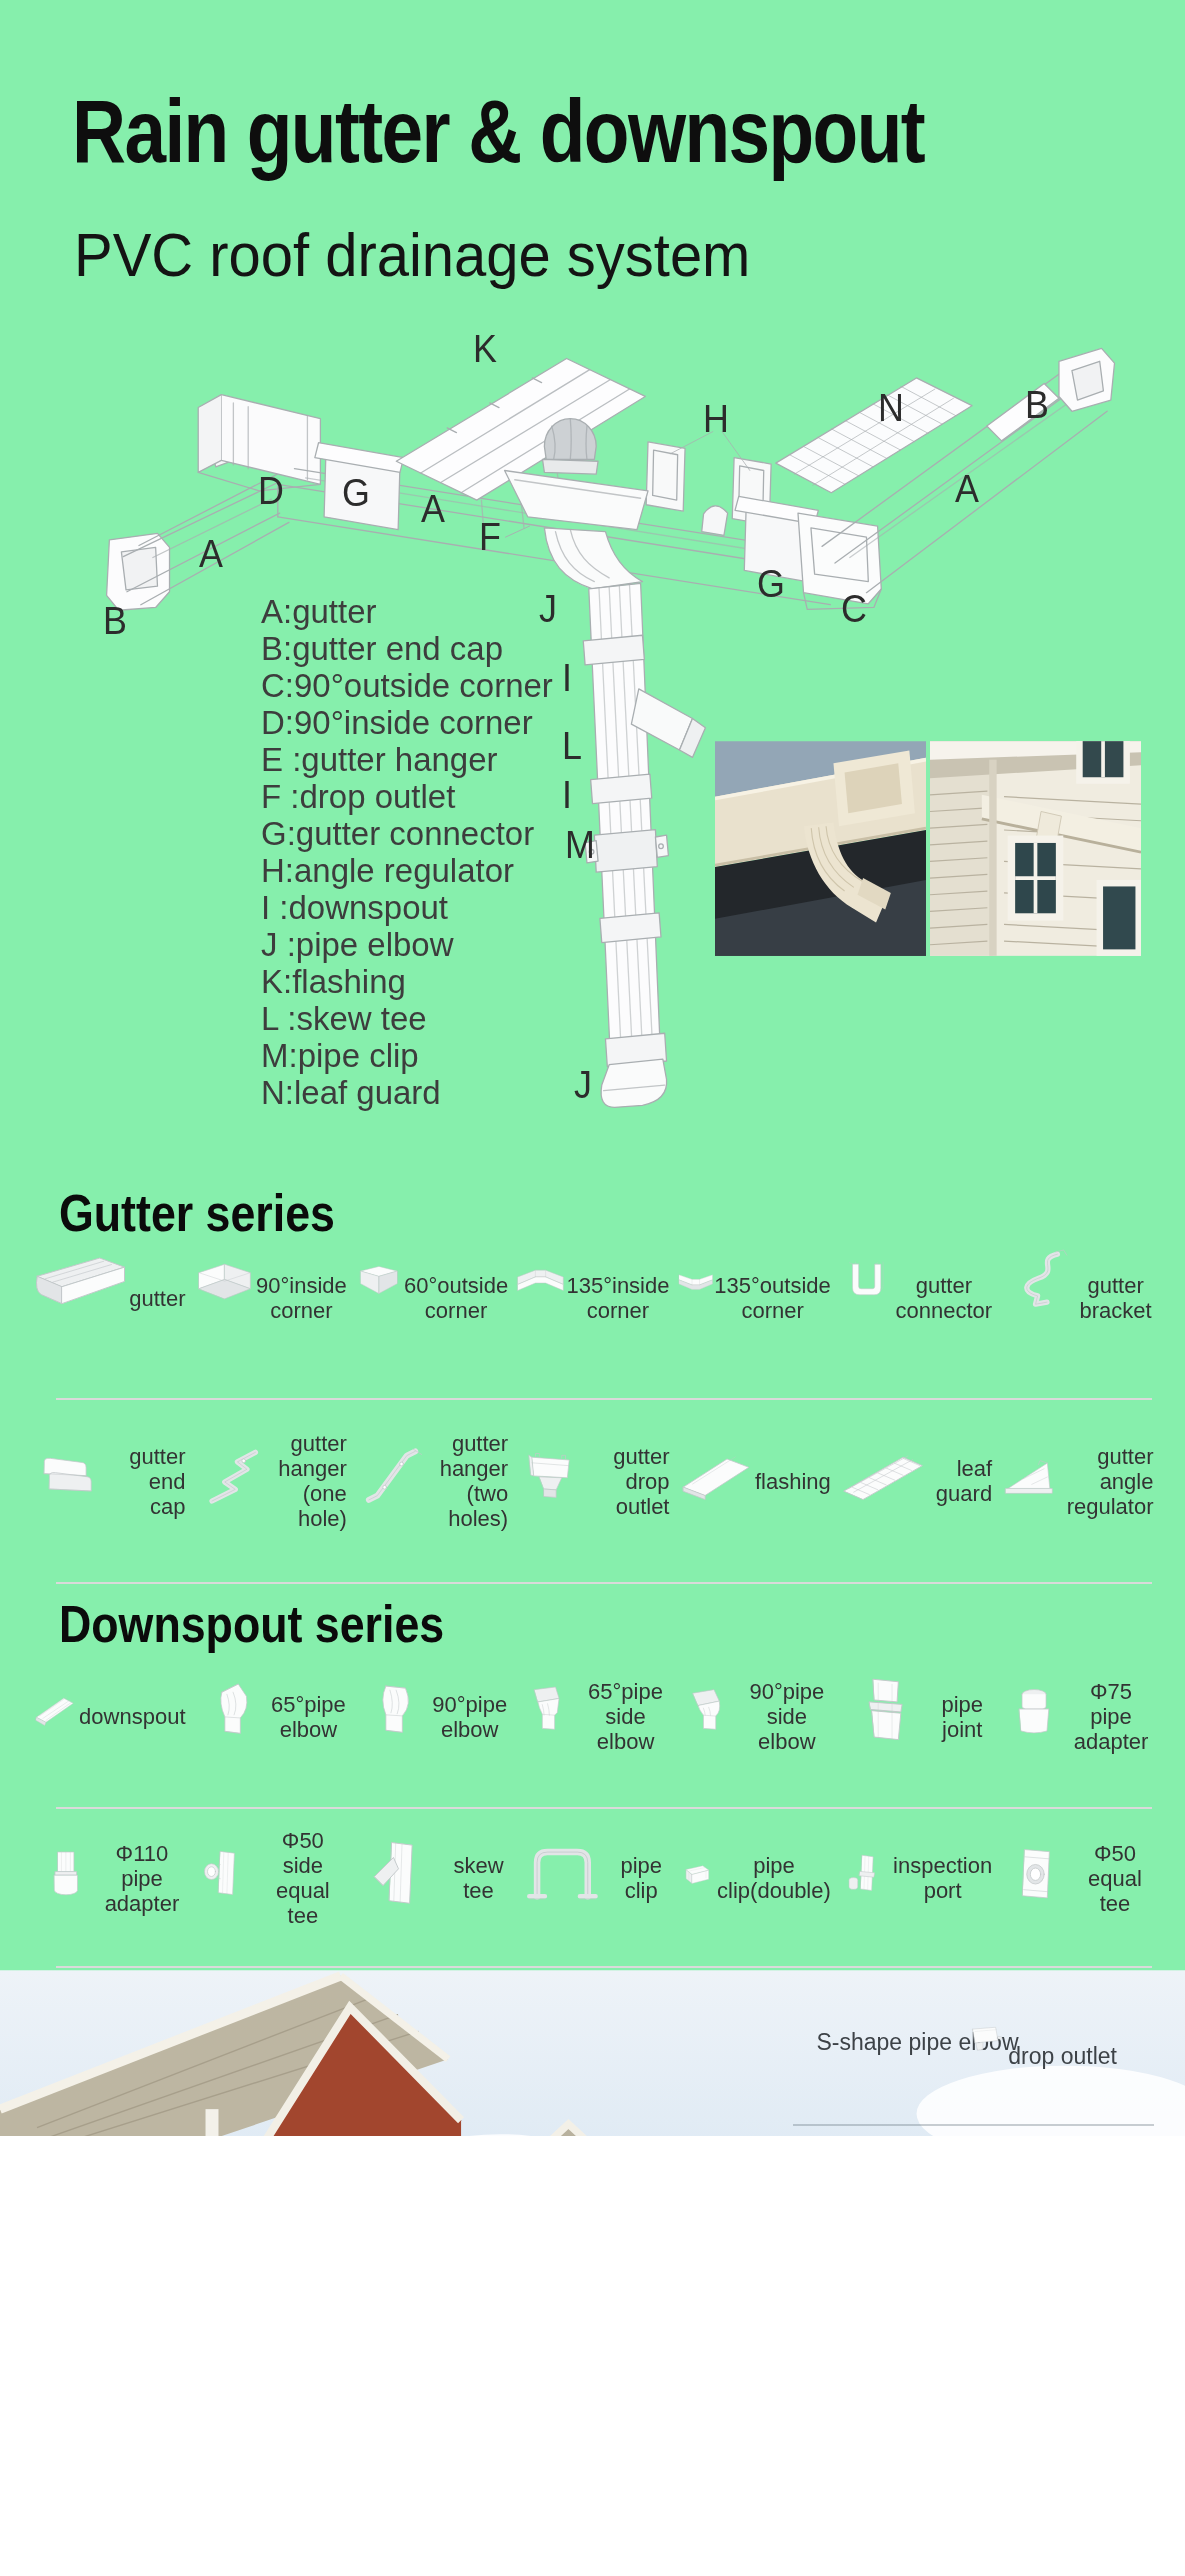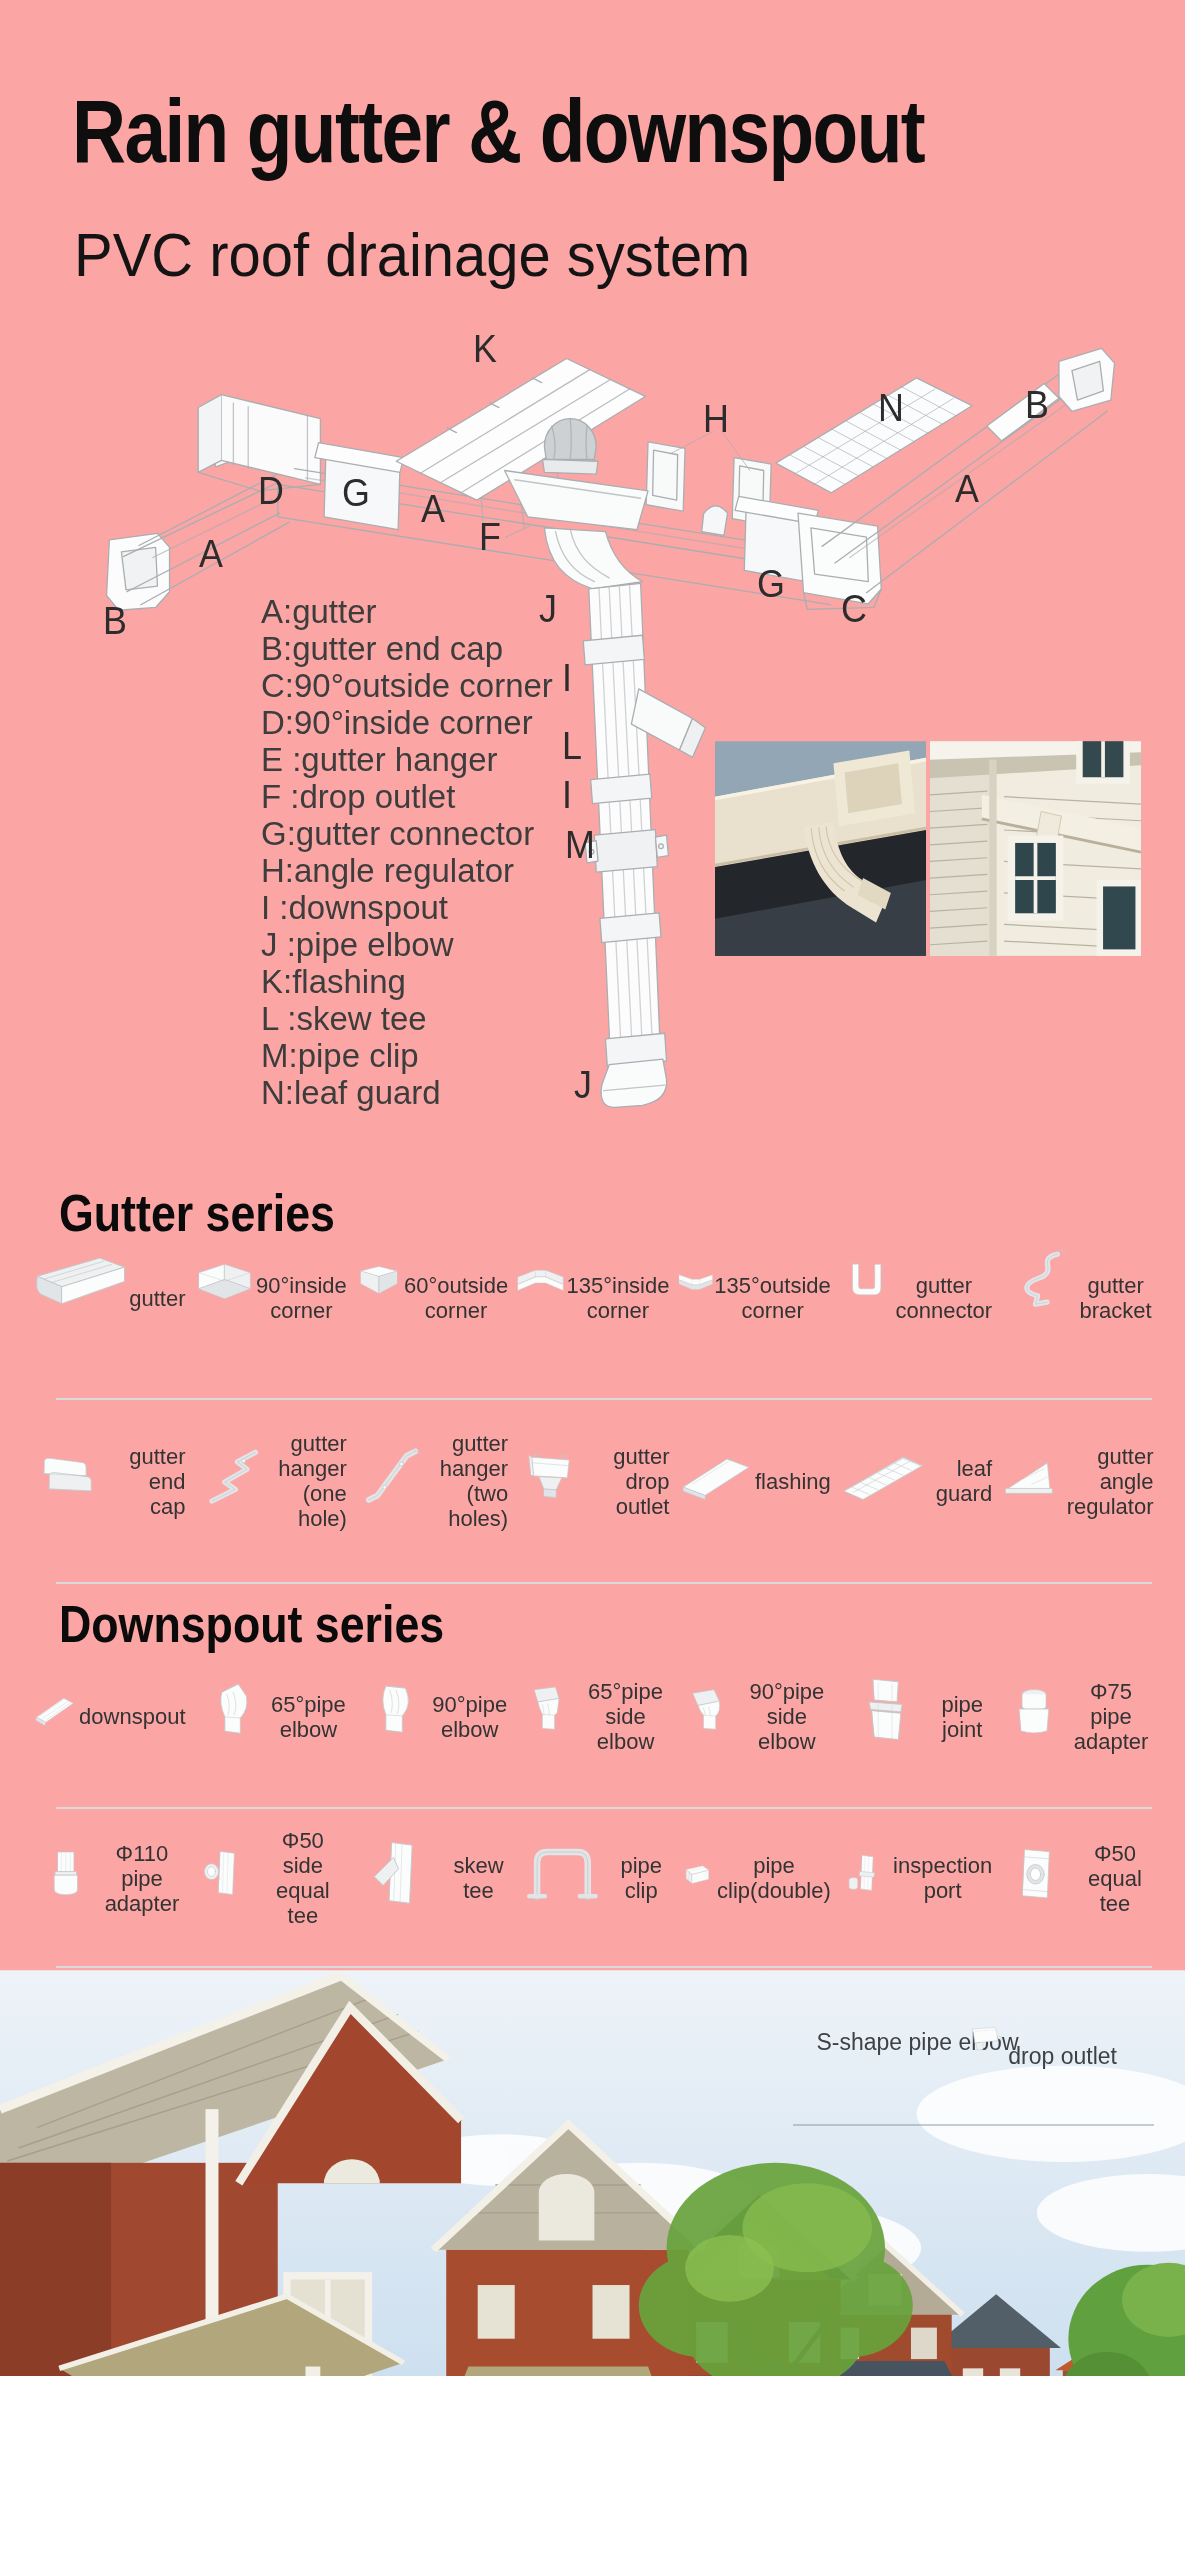--- a/index.html
+++ b/index.html
@@ -1,16 +1,16 @@
 <!DOCTYPE html>
 <html style="font-size:15px"><head>
 <meta charset="utf-8">
 <style>
   html,body{margin:0;padding:0;background:#ffffff;}
-  .page{position:relative;width:1185px;height:2376px;background:#fca5a5;overflow:hidden;
+  .page{position:relative;width:1185px;height:2136px;background:#86efac;overflow:hidden;
         font-family:"Liberation Sans", sans-serif;color:#222;}
   .title{position:absolute;left:72px;top:80px;margin:0;font-size:89px;font-weight:700;color:#0e0e0e;
          white-space:nowrap;letter-spacing:-1.9px;transform:scaleX(.84);transform-origin:0 0;}
   .subtitle{position:absolute;left:74px;top:220px;margin:0;font-size:61px;font-weight:400;color:#141414;
          white-space:nowrap;transform:scaleX(.95);transform-origin:0 0;}
   .diagram{position:absolute;left:0;top:315px;width:1185px;height:833px;}
   .diagram svg.art{position:absolute;left:0;top:0;}
   .legend{position:absolute;left:261px;top:278px;font-size:34px;line-height:37px;color:#3d3d3d;
           transform:scaleX(.97);transform-origin:0 0;white-space:pre;}
   .dlabel{position:absolute;font-size:39px;color:#2c2c2c;transform:translate(-50%,-50%) scaleX(.92);white-space:nowrap;}

